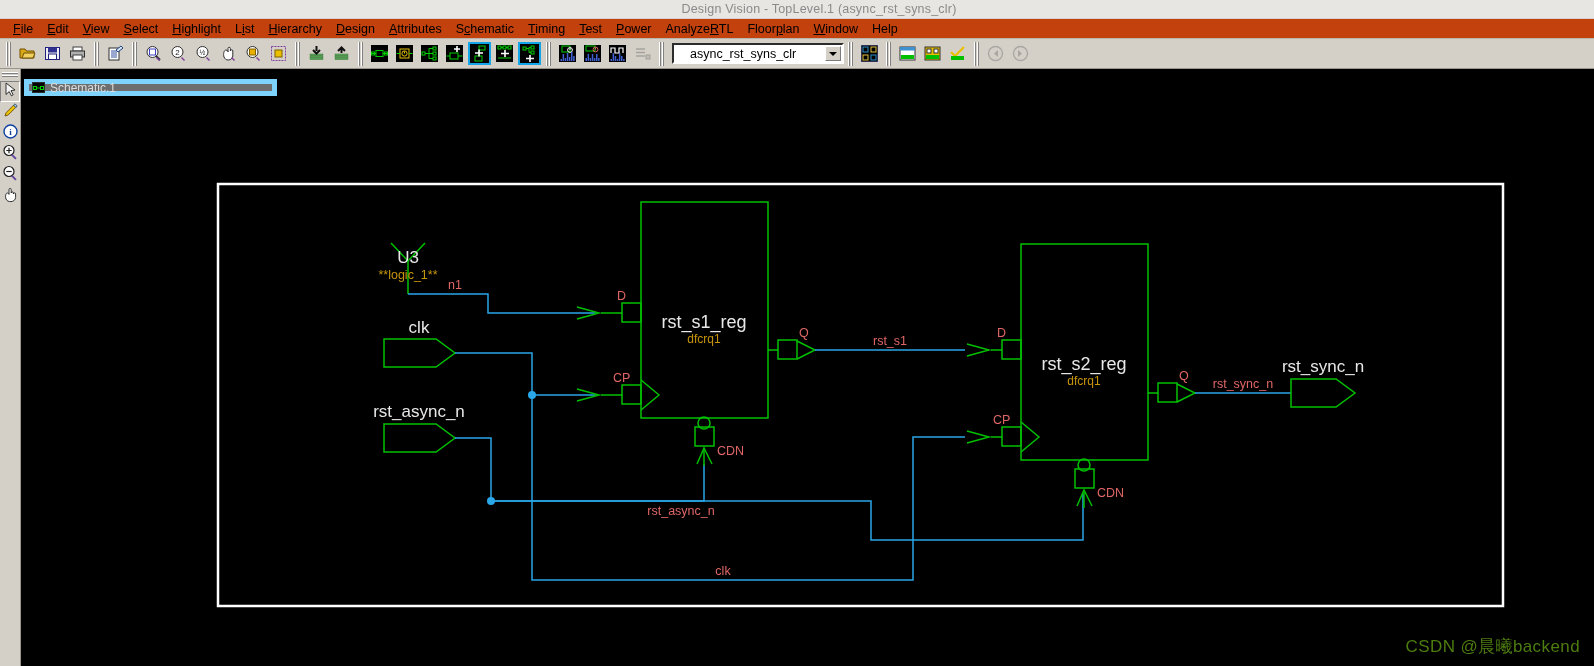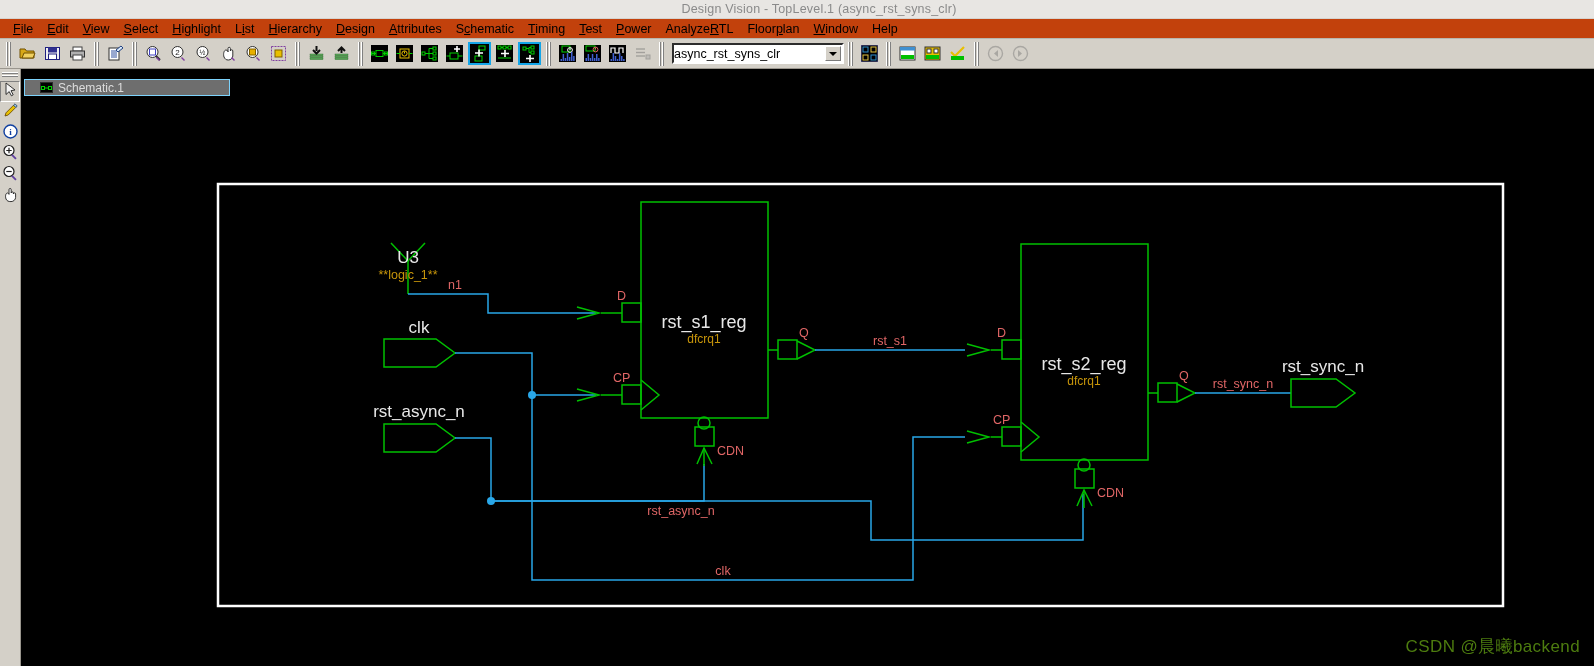--- a/index.html
+++ b/index.html
@@ -76,21 +76,21 @@
   
   #hier-combo {
     width: 172px; height: 21px; margin-left: 4px; flex: none;
     background: #fff;
     border: 2px inset #a0a0a0;
     border-top-color: #808080; border-left-color: #808080;
     border-right-color: #fff; border-bottom-color: #fff;
     display: flex; align-items: center; position: relative;
   }
   #hier-combo .cval {
-    font-size: 12.5px; color: #000; padding-left: 0;
+    font-size: 12.5px; color: #000; padding-left: 16px;
     white-space: nowrap; overflow: hidden;
   }
   #hier-combo .carrow {
     position: absolute; right: 1px; top: 1px;
     width: 16px; height: 15px; background: #d4d0c8;
     border: 1px solid; border-color: #fff #7b7b7b #7b7b7b #fff;
     display: flex; align-items: center; justify-content: center;
   }
   #hier-combo .carrow i {
     display: block; width: 0; height: 0;
@@ -129,24 +129,24 @@
   }
 
   
   #canvas {
     position: absolute; left: 21px; top: 69px;
     width: 1573px; height: 597px;
     background: #000; overflow: hidden;
   }
   #doc-tab {
     position: absolute; left: 3px; top: 10px;
-    width: 206px; height: 17px;
+    width: 253px; height: 17px;
     background: #6e6e6e;
-    border: 1px solid #7dd3fc;
-    display: flex; align-items: center; padding-left: 15px;
+    border: 5px solid #7dd3fc;
+    display: flex; align-items: center; padding-left: 3px;
     gap: 5px;
   }
   #doc-tab .tabicon {
     width: 13px; height: 11px; background: #000;
     border: 1px solid #2a2a2a; flex: none;
     display: flex; align-items: center; justify-content: center;
   }
   #doc-tab .tablabel {
     font-size: 12px; color: #dcdcdc;
   }

